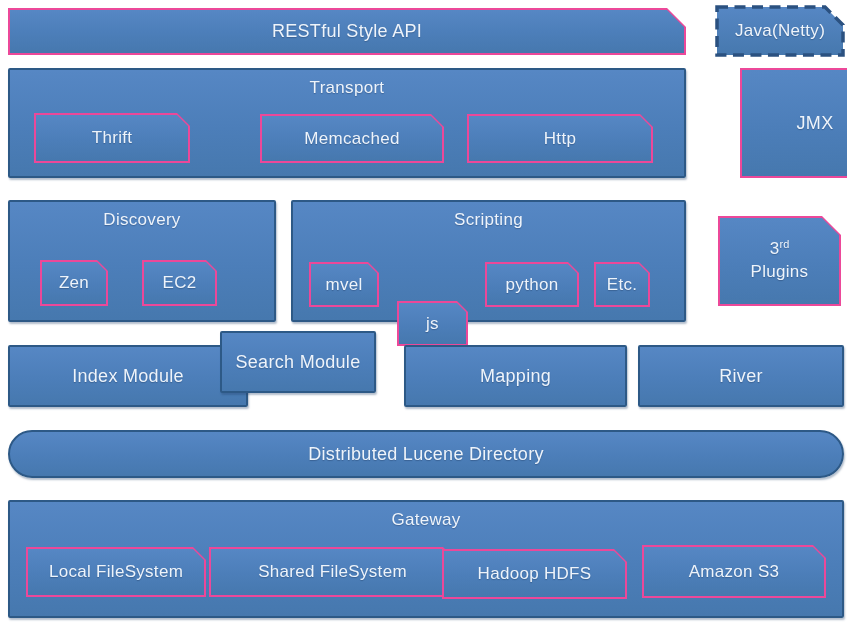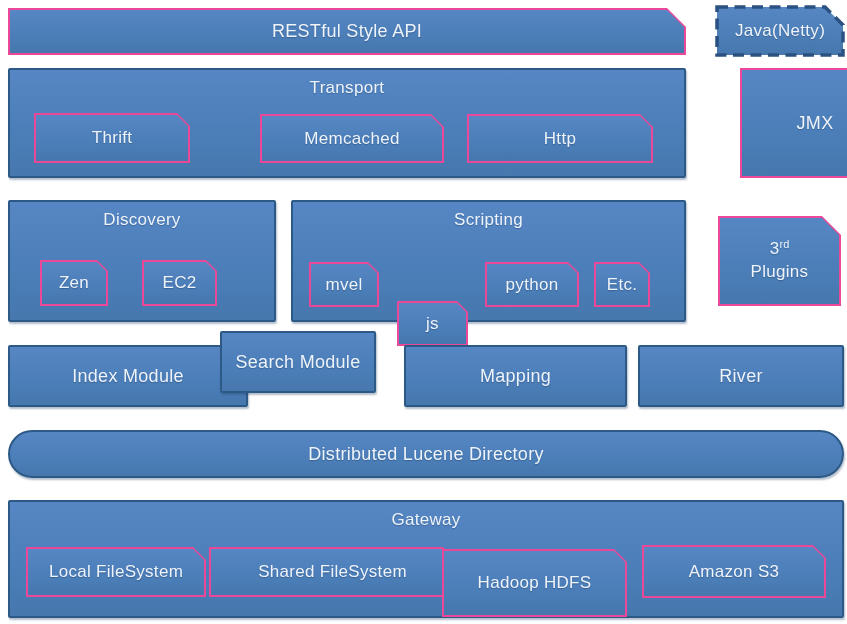--- a/index.html
+++ b/index.html
@@ -148,21 +148,21 @@
   </div>
 
   <div class="group" style="left:8px; top:500px; width:836px; height:118px;">
     <div class="title lbl">Gateway</div>
     <div class="snip" style="left:16px; top:45px; width:180px; height:50px;">
       <span class="lbl">Local FileSystem</span>
     </div>
     <div class="snip" style="left:199px; top:45px; width:247px; height:50px;">
       <span class="lbl">Shared FileSystem</span>
     </div>
-    <div class="snip" style="left:432px; top:47px; width:185px; height:68px;">
+    <div class="snip" style="left:432px; top:47px; width:185px; height:50px;">
       <span class="lbl">Hadoop HDFS</span>
     </div>
     <div class="snip" style="left:632px; top:43px; width:184px; height:53px;">
       <span class="lbl">Amazon S3</span>
     </div>
   </div>
 
 </div>
 
 </body></html>

